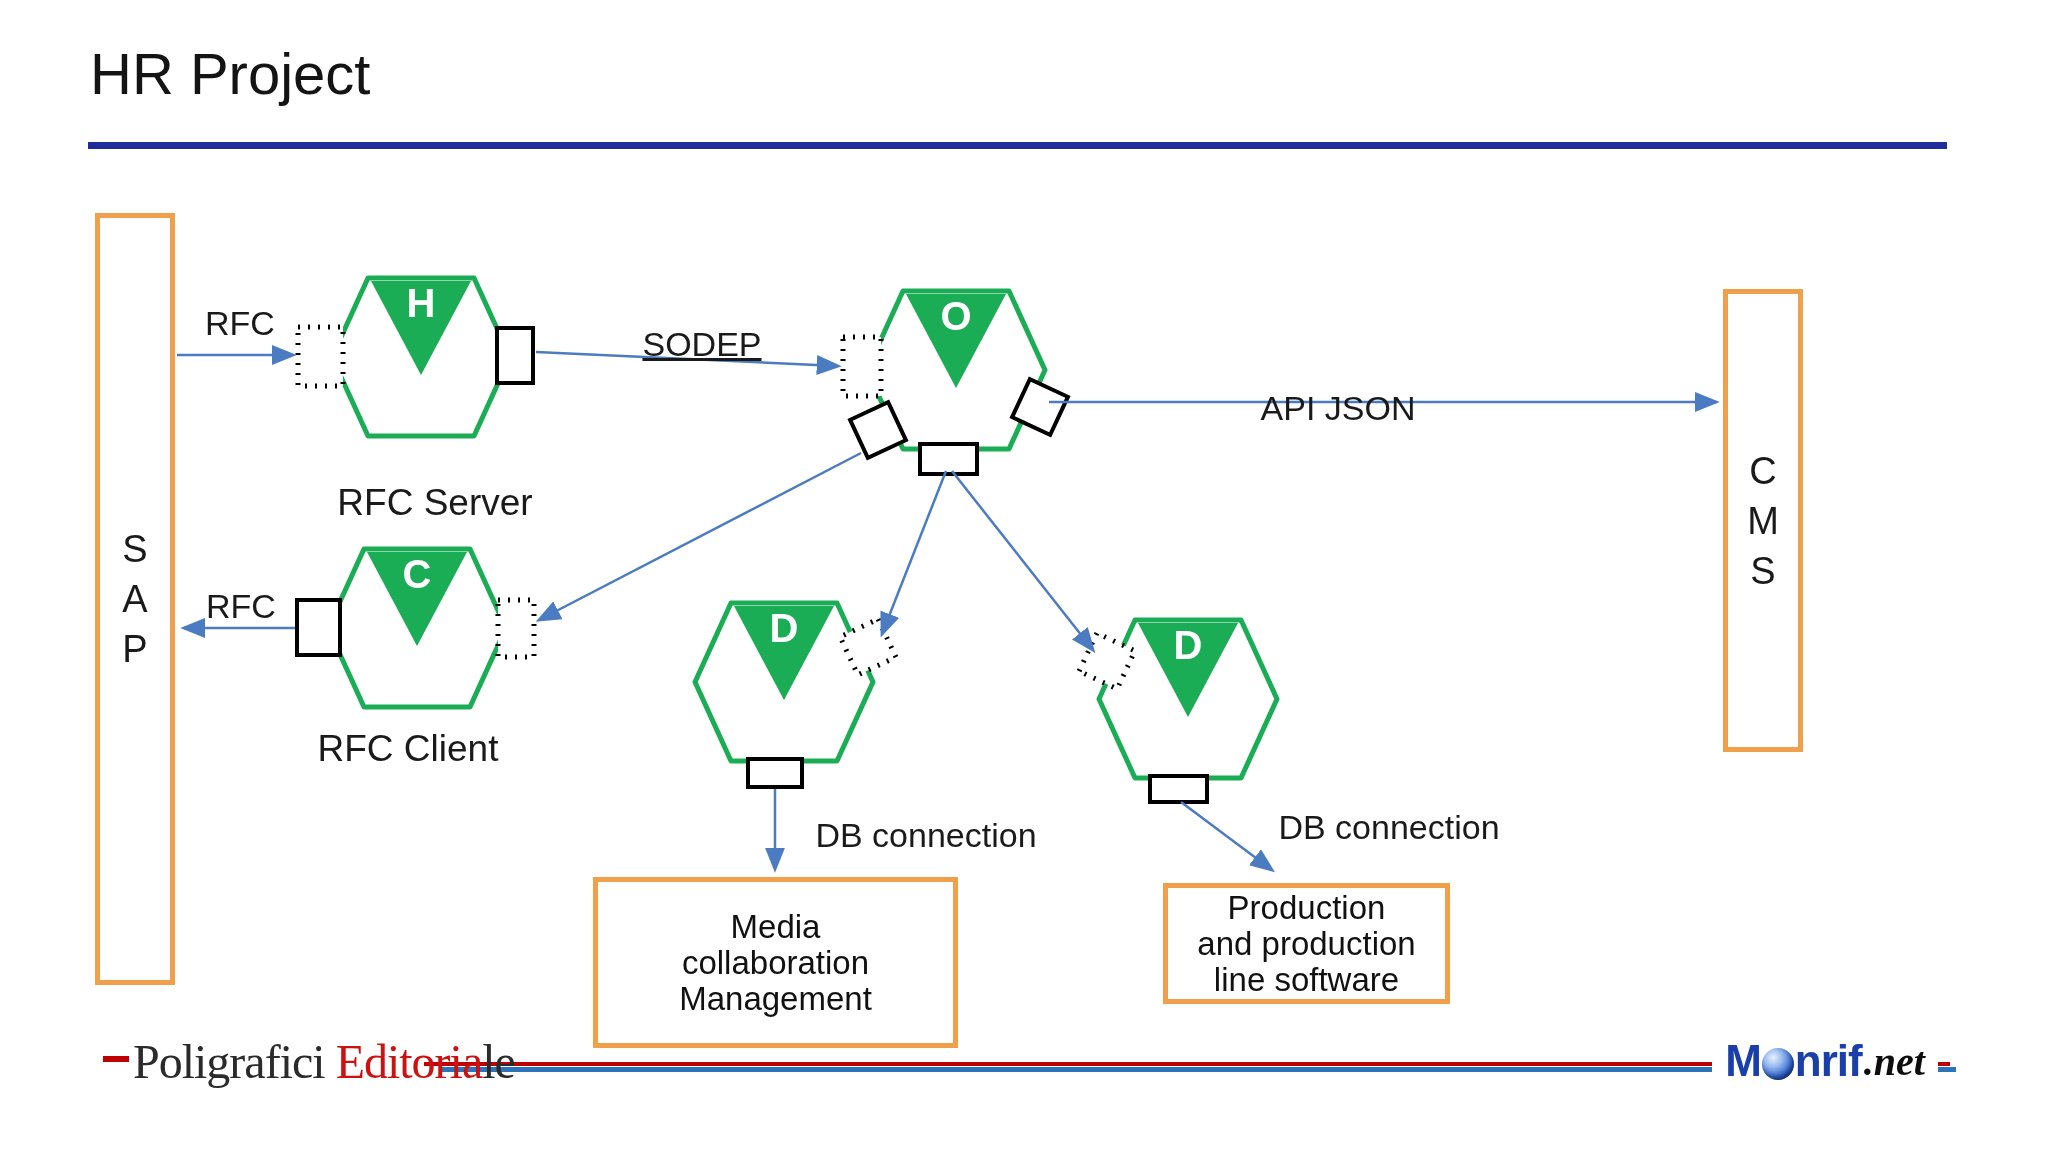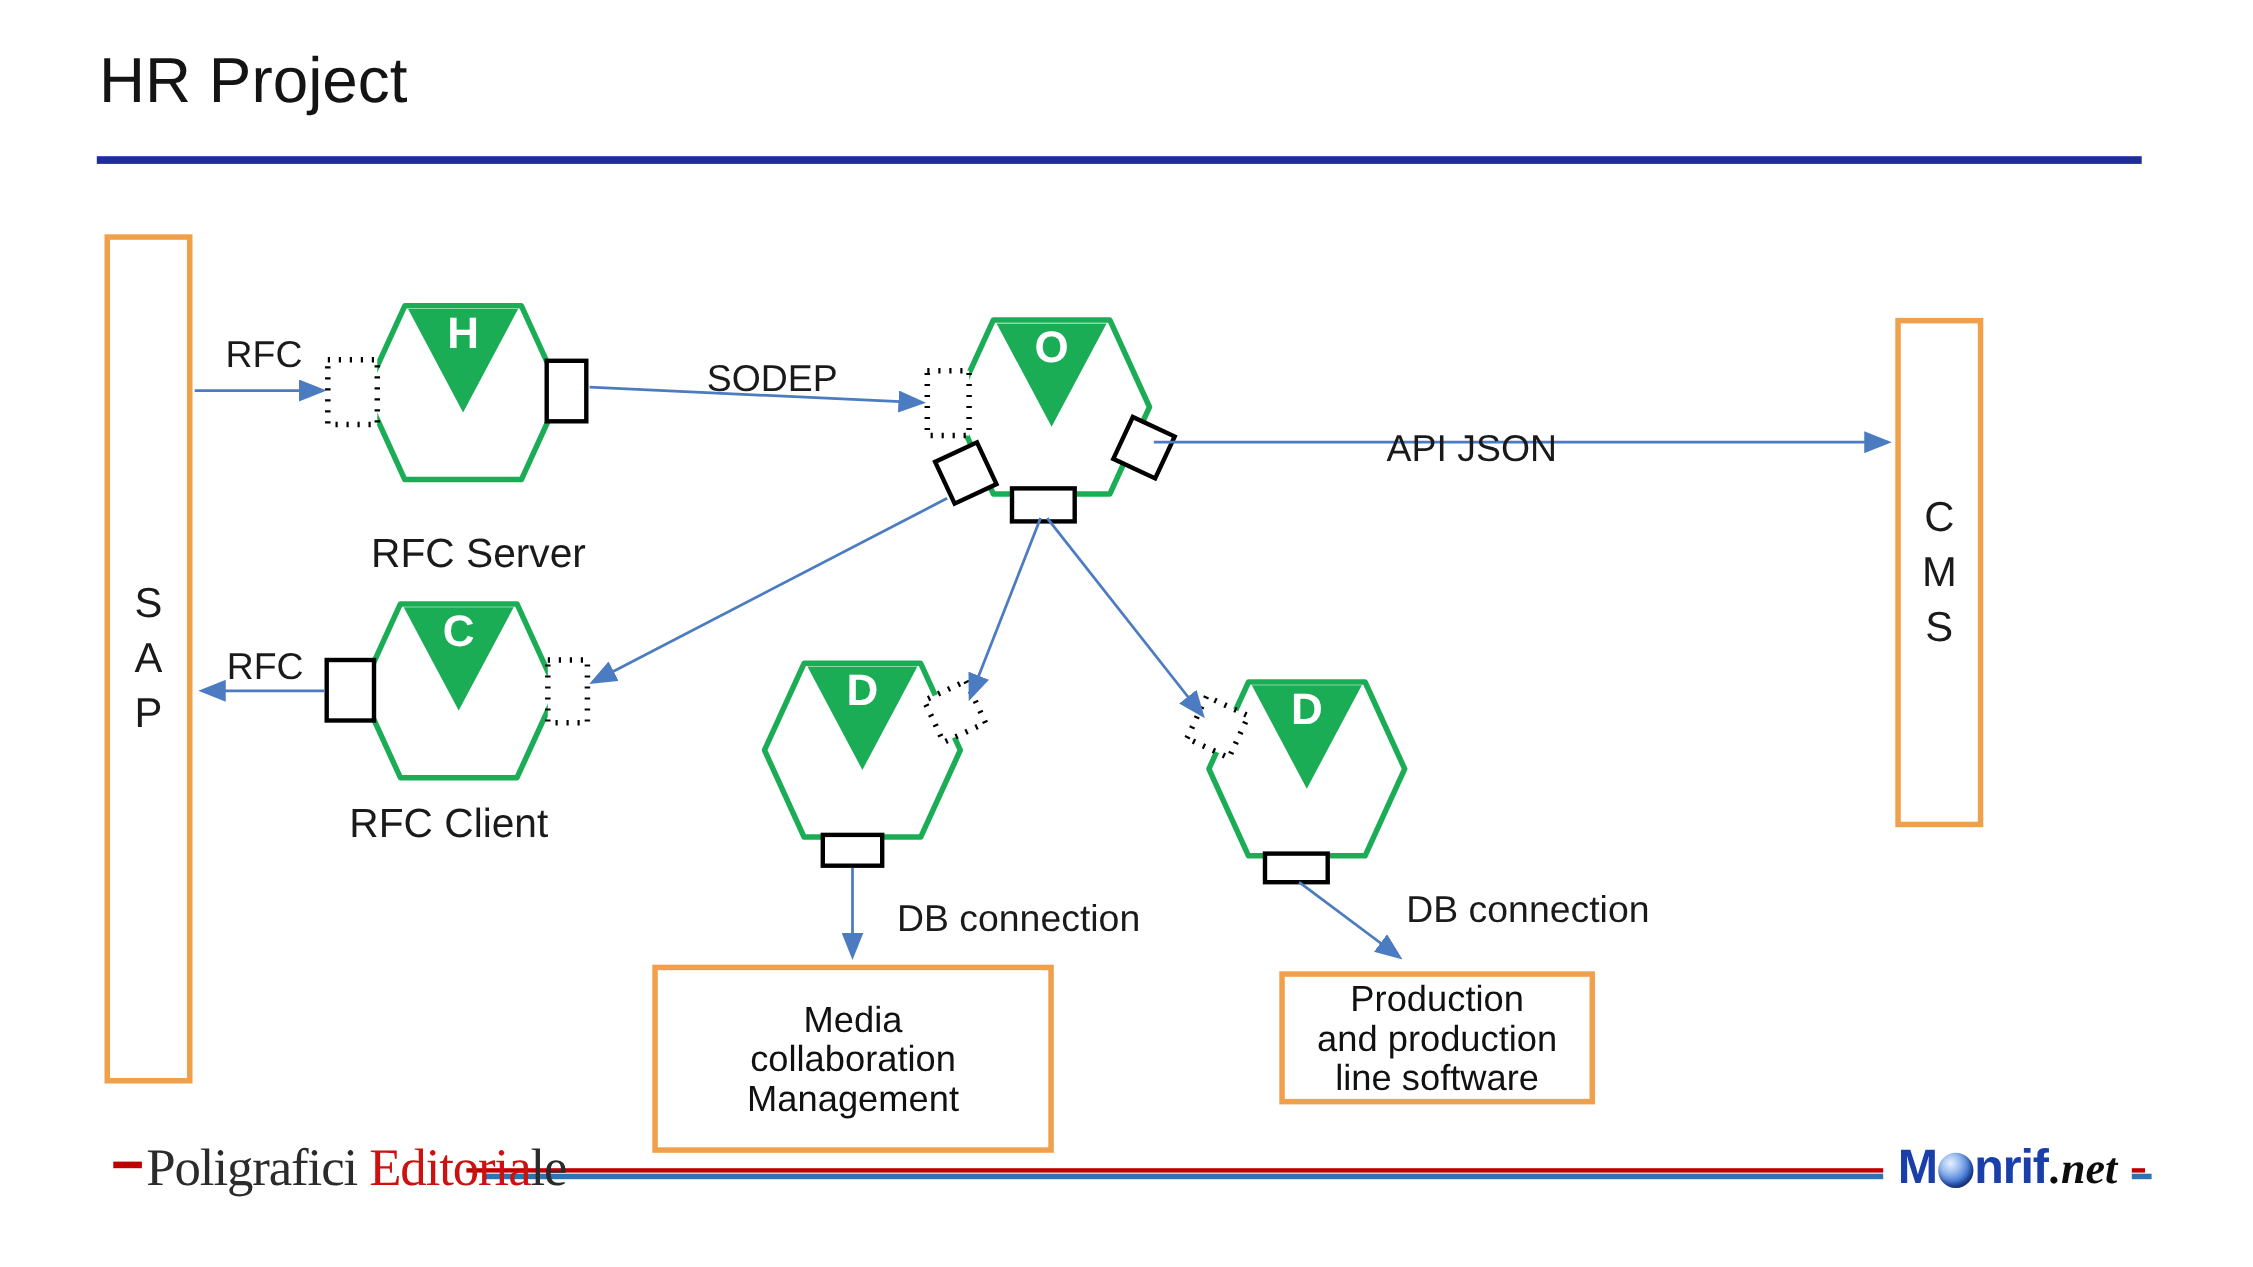--- a/index.html
+++ b/index.html
@@ -148,21 +148,21 @@
     </div>
   </div>
 
   <div class="hexletter" style="left:391px;top:280px;">H</div>
   <div class="hexletter" style="left:387px;top:551px;">C</div>
   <div class="hexletter" style="left:926px;top:293px;">O</div>
   <div class="hexletter" style="left:754px;top:605px;">D</div>
   <div class="hexletter" style="left:1158px;top:622px;">D</div>
 
   <div class="lbl" style="left:185px;top:305px;width:110px;">RFC</div>
-  <div class="lbl" style="left:617px;top:326px;width:170px;">SODEP</div>
+  <div class="lbl" style="left:617px;top:326px;width:170px;text-decoration:underline;">SODEP</div>
   <div class="lbl" style="left:1238px;top:350px;width:200px;margin-top:40px;">API JSON</div>
   <div class="lbl" style="left:186px;top:588px;width:110px;">RFC</div>
   <div class="lbl node-label" style="left:325px;top:459px;width:220px;margin-top:24px;">RFC Server</div>
   <div class="lbl node-label" style="left:298px;top:729px;width:220px;">RFC Client</div>
   <div class="lbl" style="left:796px;top:817px;width:260px;">DB connection</div>
   <div class="lbl" style="left:1259px;top:809px;width:260px;">DB connection</div>
 
   <div class="footer-red-line"></div>
   <div class="footer-blue-line"></div>
   <div class="brand-dash"></div>

